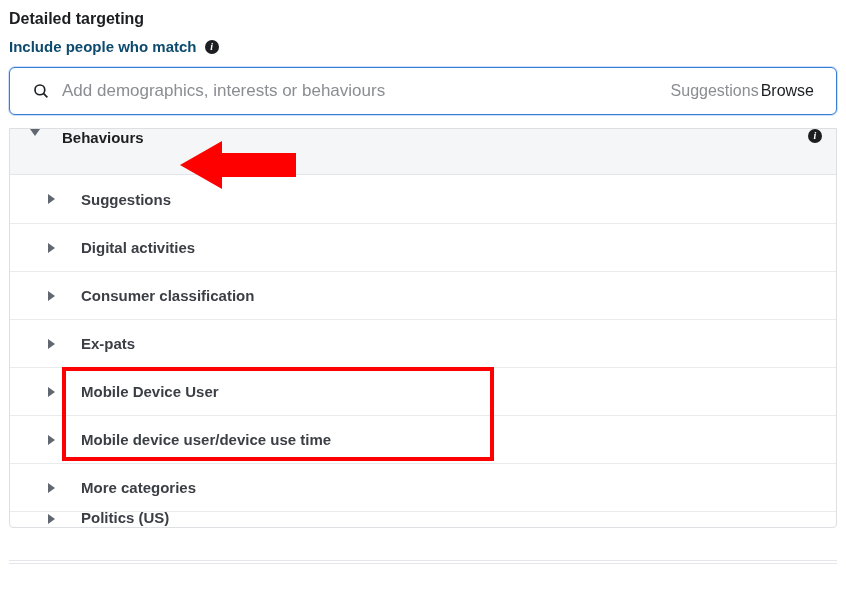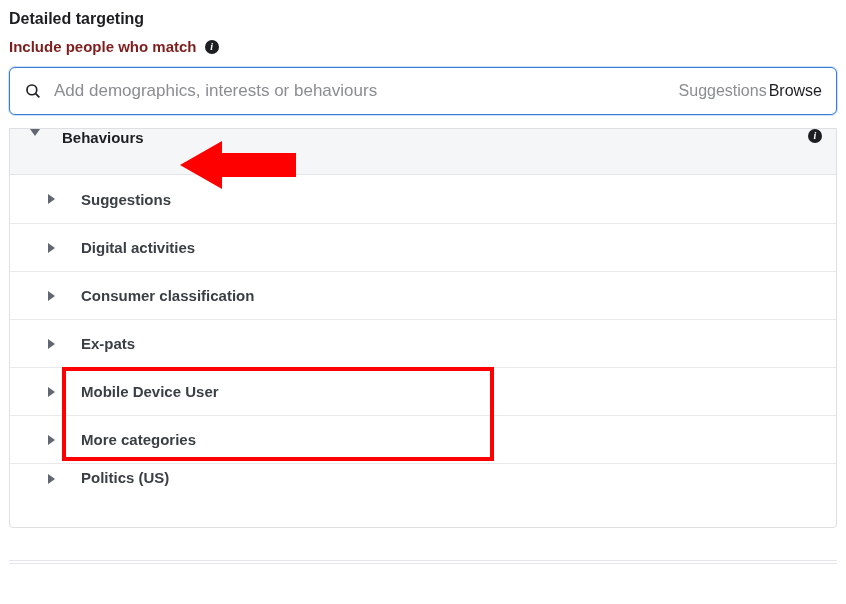--- a/index.html
+++ b/index.html
@@ -17,21 +17,21 @@
       margin-bottom: 10px;
     }
     .subtitle-row {
       display: flex;
       align-items: center;
       gap: 8px;
       margin-bottom: 12px;
     }
     .subtitle {
       font-size: 15px;
-      color: #7f1d1d;
+      color: #0c4a6e;
       font-weight: 600;
     }
     .info-dot {
       width: 14px; height: 14px;
       border-radius: 50%;
       background: #1c1e21;
       color: #fff;
       display: inline-flex;
       align-items: center;
       justify-content: center;
@@ -42,21 +42,21 @@
       line-height: 1;
     }
     .search-wrap {
       position: relative;
       border: 1px solid #377dd6;
       border-radius: 6px;
       box-shadow: 0 0 0 1px #cfe0fb;
       height: 48px;
       display: flex;
       align-items: center;
-      padding: 0 14px;
+      padding: 0 22px;
       gap: 12px;
       background: #fff;
     }
     .search-icon {
       width: 18px; height: 18px;
       flex-shrink: 0;
     }
     .search-input {
       flex: 1 1 auto;
       border: none;
@@ -129,21 +129,20 @@
     }
     .row:first-child { border-top: none; }
     .row .label {
       font-size: 15px;
       font-weight: 600;
       color: #3b3f45;
     }
     .row-partial {
       height: 16px !important;
       align-items: flex-start;
-      padding-top: 8px;
     }
     .row-partial .chev-right { align-self: flex-start; margin-top: 2px;}
     .row-partial .label { line-height: 12px; }
 
     .red-arrow {
       position: absolute;
       left: 178px;
       top: 137px;
       pointer-events: none;
     }
@@ -203,20 +202,24 @@
     <div class="row">
       <span class="chev-right"></span>
       <span class="label">Ex-pats</span>
     </div>
     <div class="row">
       <span class="chev-right"></span>
       <span class="label">Mobile Device User</span>
     </div>
     <div class="row">
       <span class="chev-right"></span>
+      <span class="label">Mobile device user/device use time</span>
+    </div>
+    <div class="row">
+      <span class="chev-right"></span>
       <span class="label">More categories</span>
     </div>
     <div class="row row-partial">
       <span class="chev-right"></span>
       <span class="label">Politics (US)</span>
     </div>
 
     <div class="red-box" style="left:52px; top:192px; width:432px; height:94px;"></div>
   </div>
 </div>

